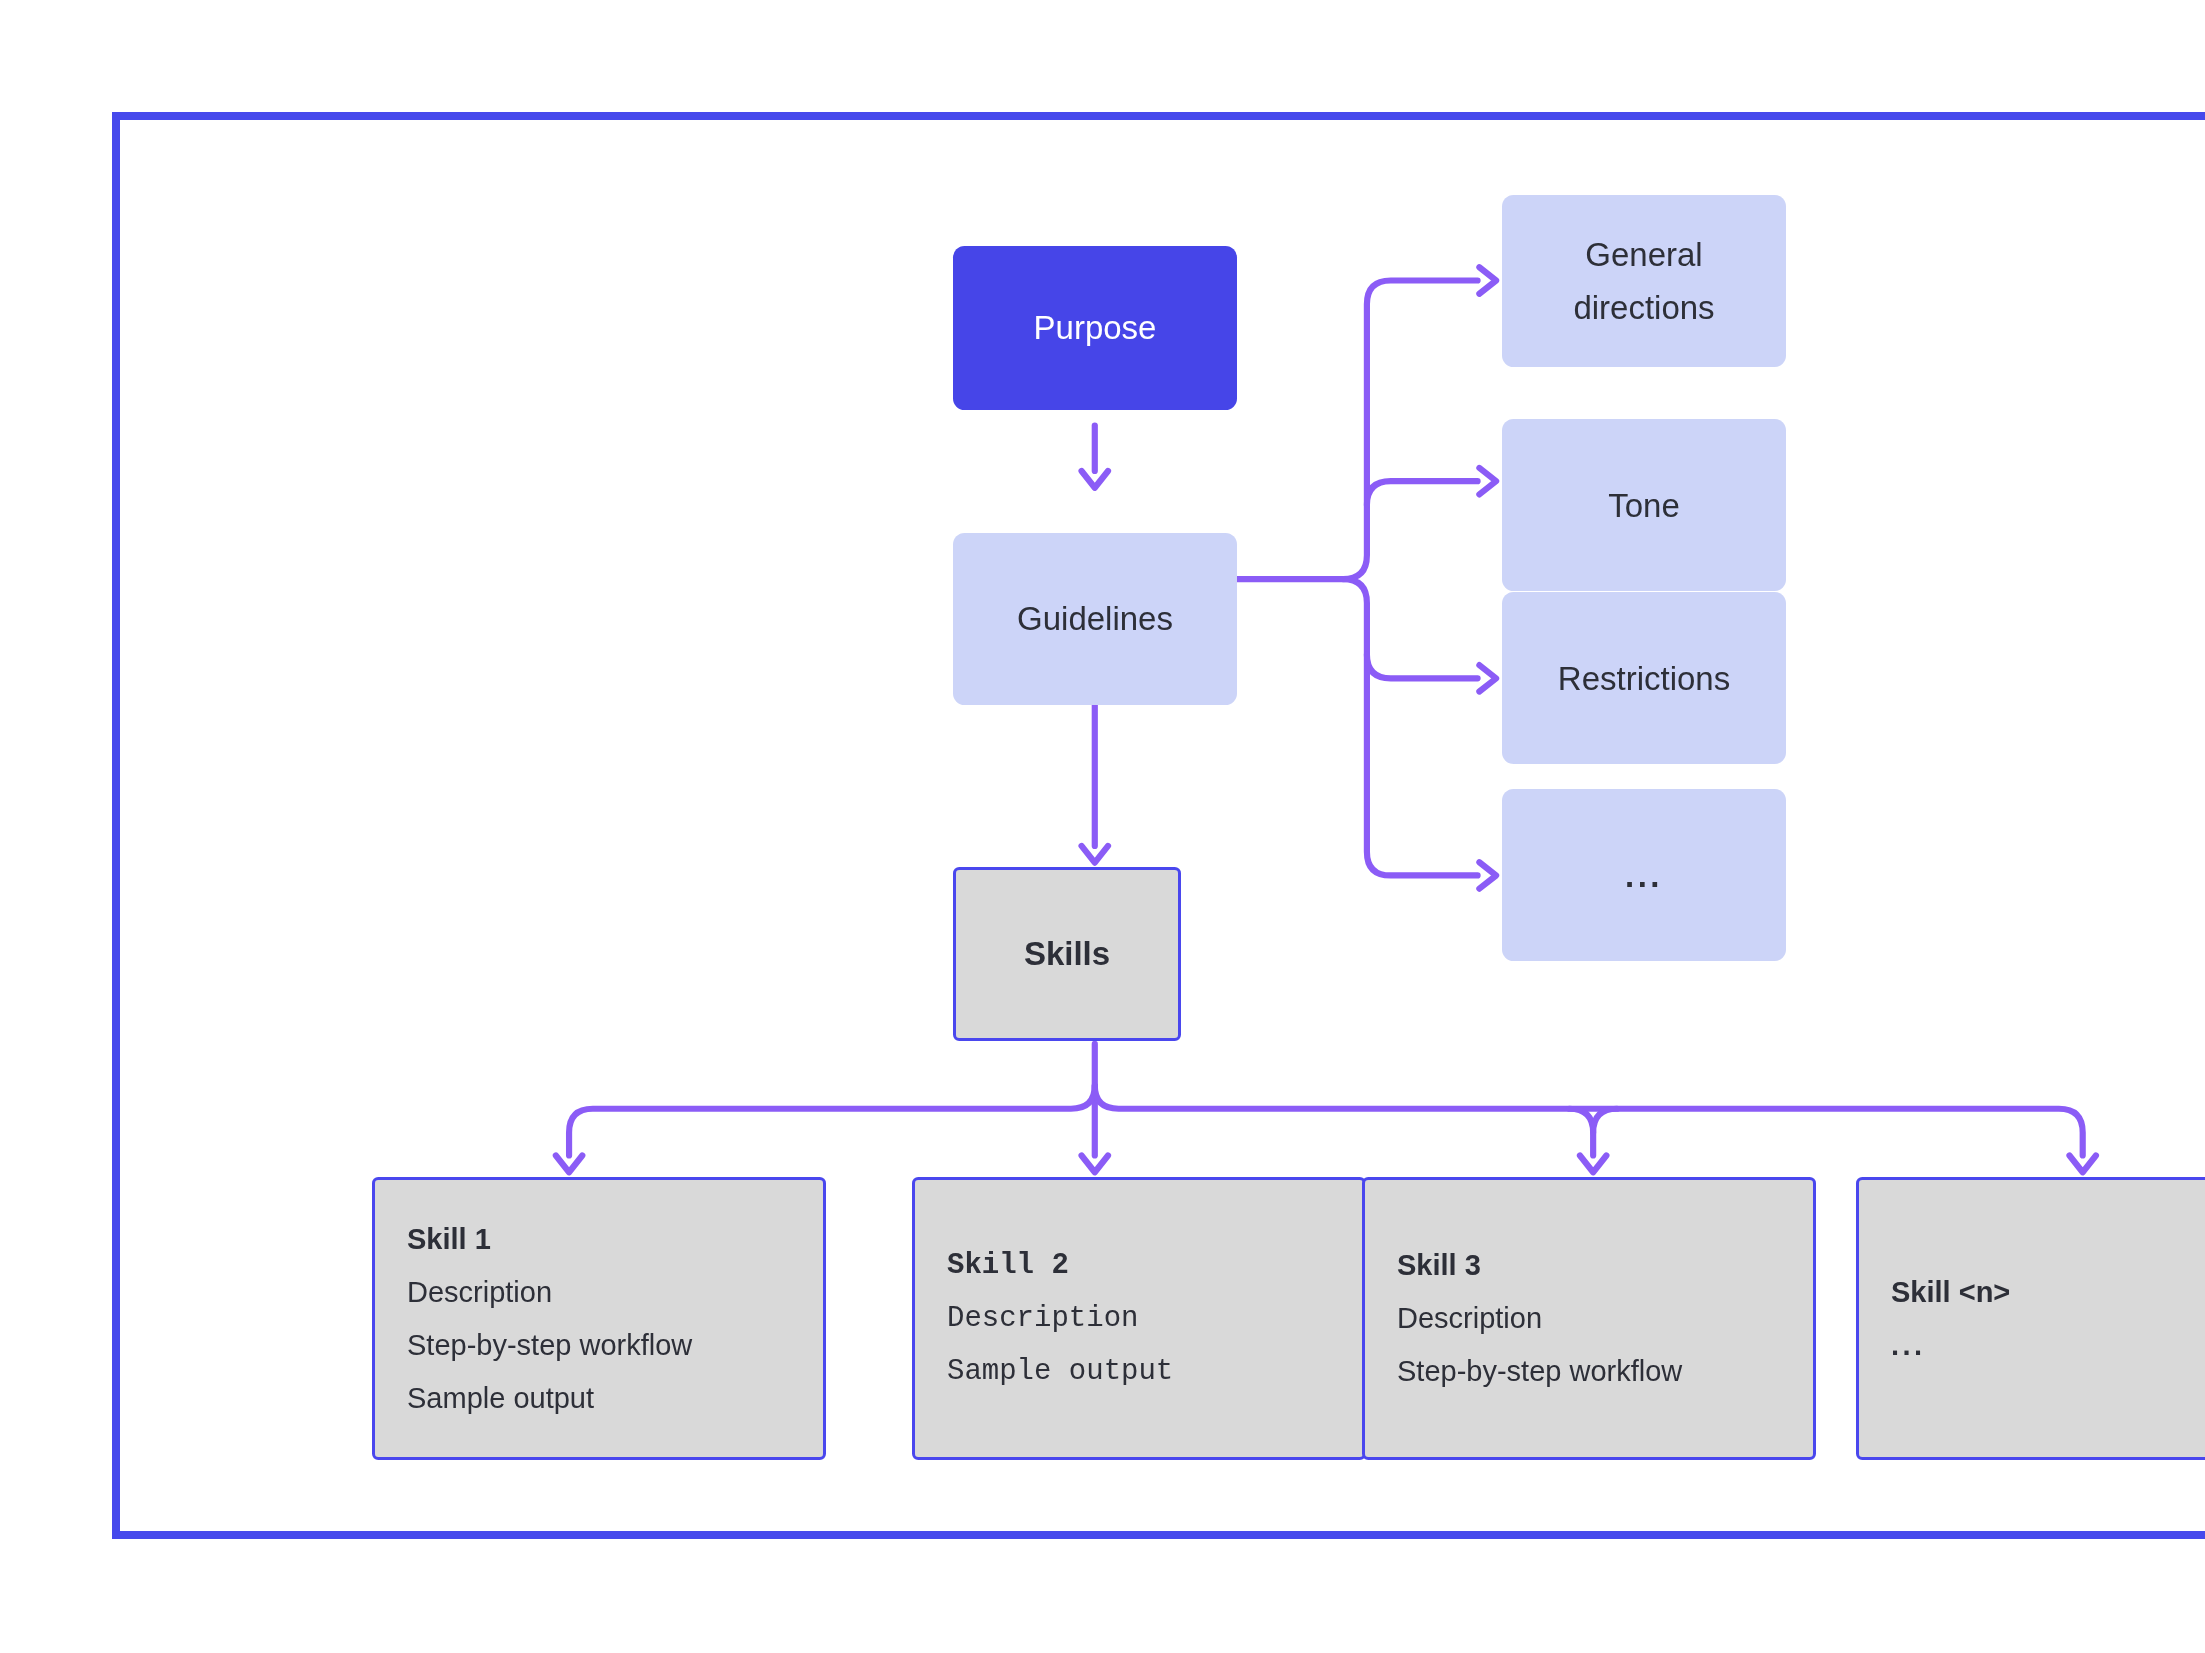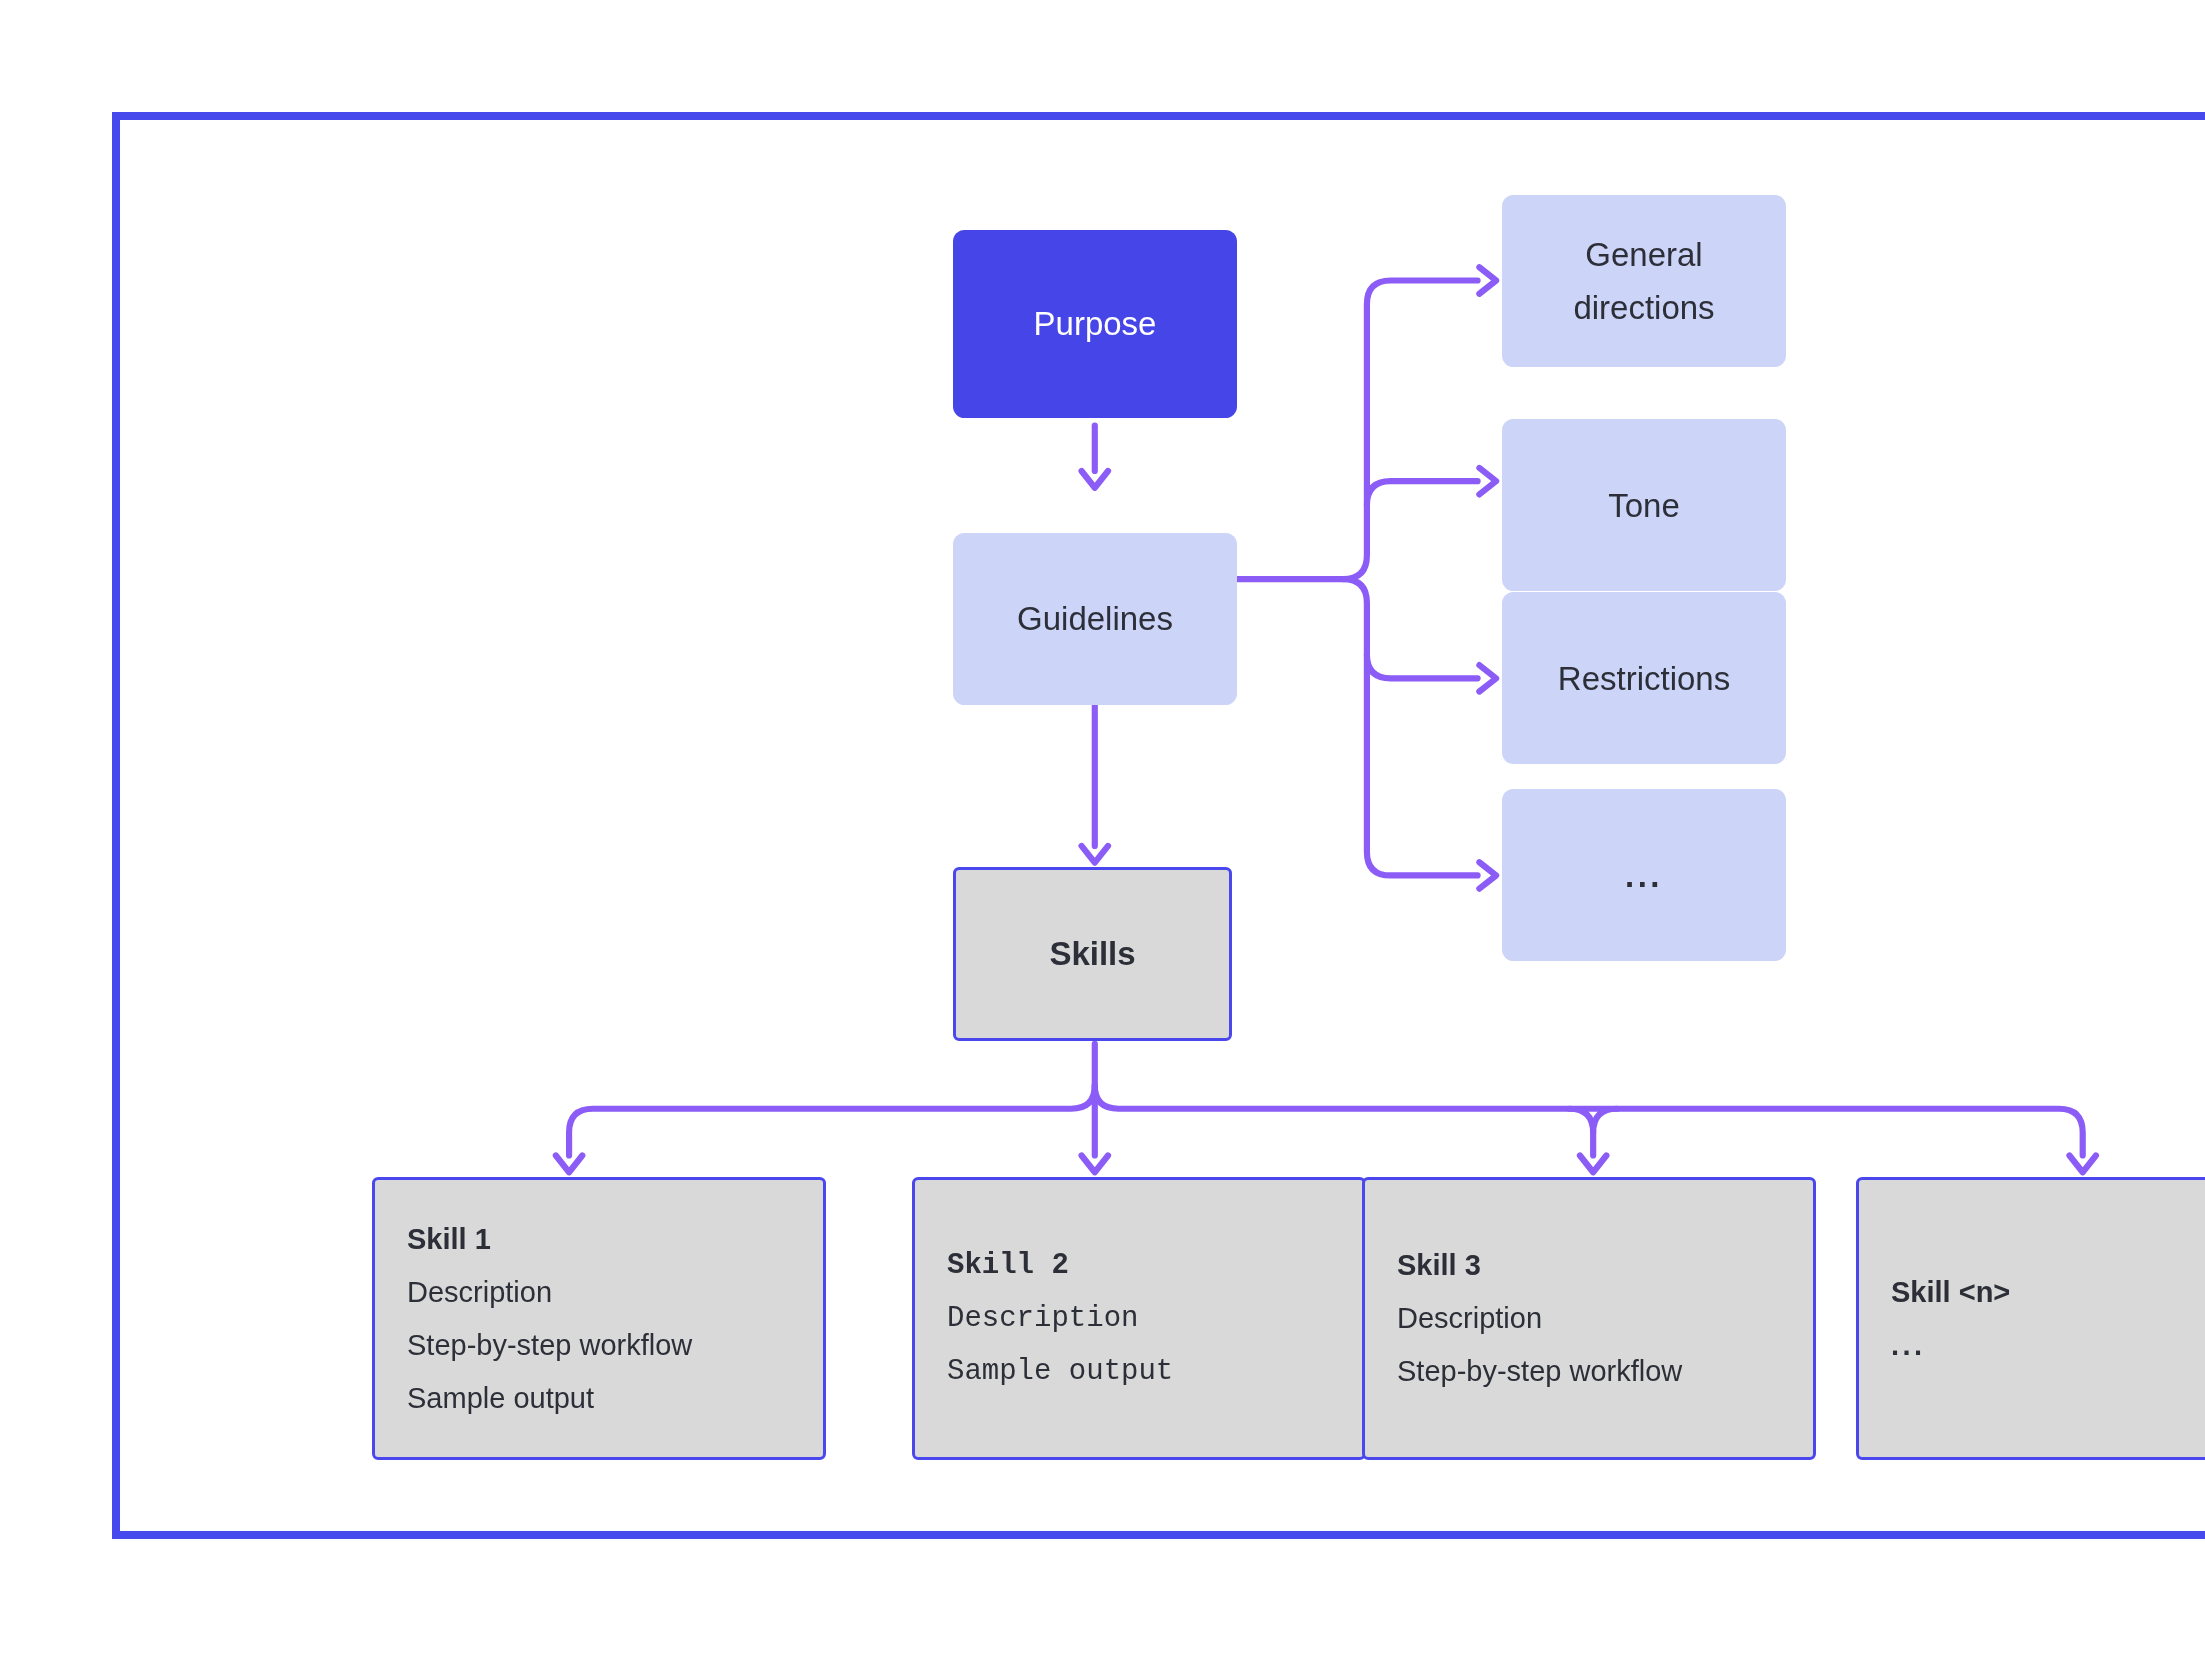--- a/index.html
+++ b/index.html
@@ -36,40 +36,40 @@
   }
   .box {
     position: absolute;
     display: flex;
     align-items: center;
     justify-content: center;
     box-sizing: border-box;
     text-align: center;
   }
   .node-purpose {
-    left: 953px; top: 230px;
-    width: 284px; height: 188px;
+    left: 953px; top: 246px;
+    width: 284px; height: 164px;
     background: var(--purpose-fill);
     border-radius: 11.5px;
     color: var(--text-light);
     font-size: 33px;
     align-items: center;
   }
   .node-guidelines {
     left: 953px; top: 493px;
     width: 284px; height: 172px;
     background: var(--light-fill);
     border-radius: 11.5px;
     color: var(--text-dark);
     font-size: 33px;
     margin-top: 40px;
   }
   .node-skills {
     left: 953px; top: 867px;
-    width: 279px; height: 174px;
+    width: 228px; height: 174px;
     background: var(--gray-fill);
     border: 3.5px solid var(--node-border);
     border-radius: 6.2px;
     color: var(--text-dark);
     font-size: 33px;
     font-weight: 700;
   }
   .aspect {
     left: 1502px;
     width: 284px; height: 172px;

